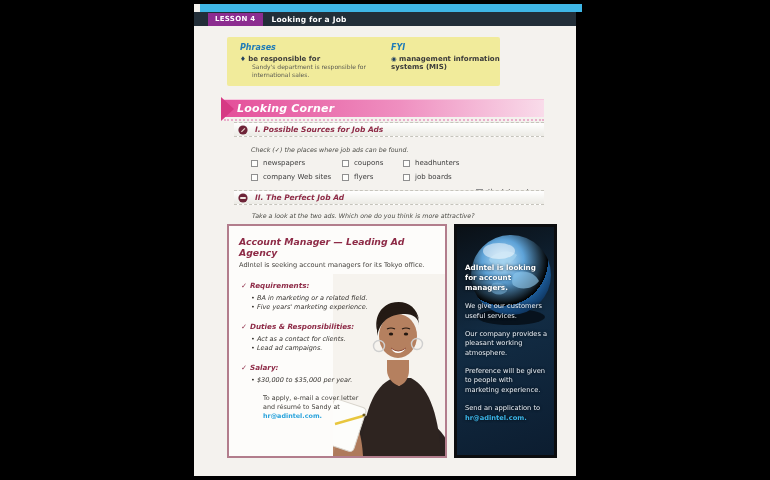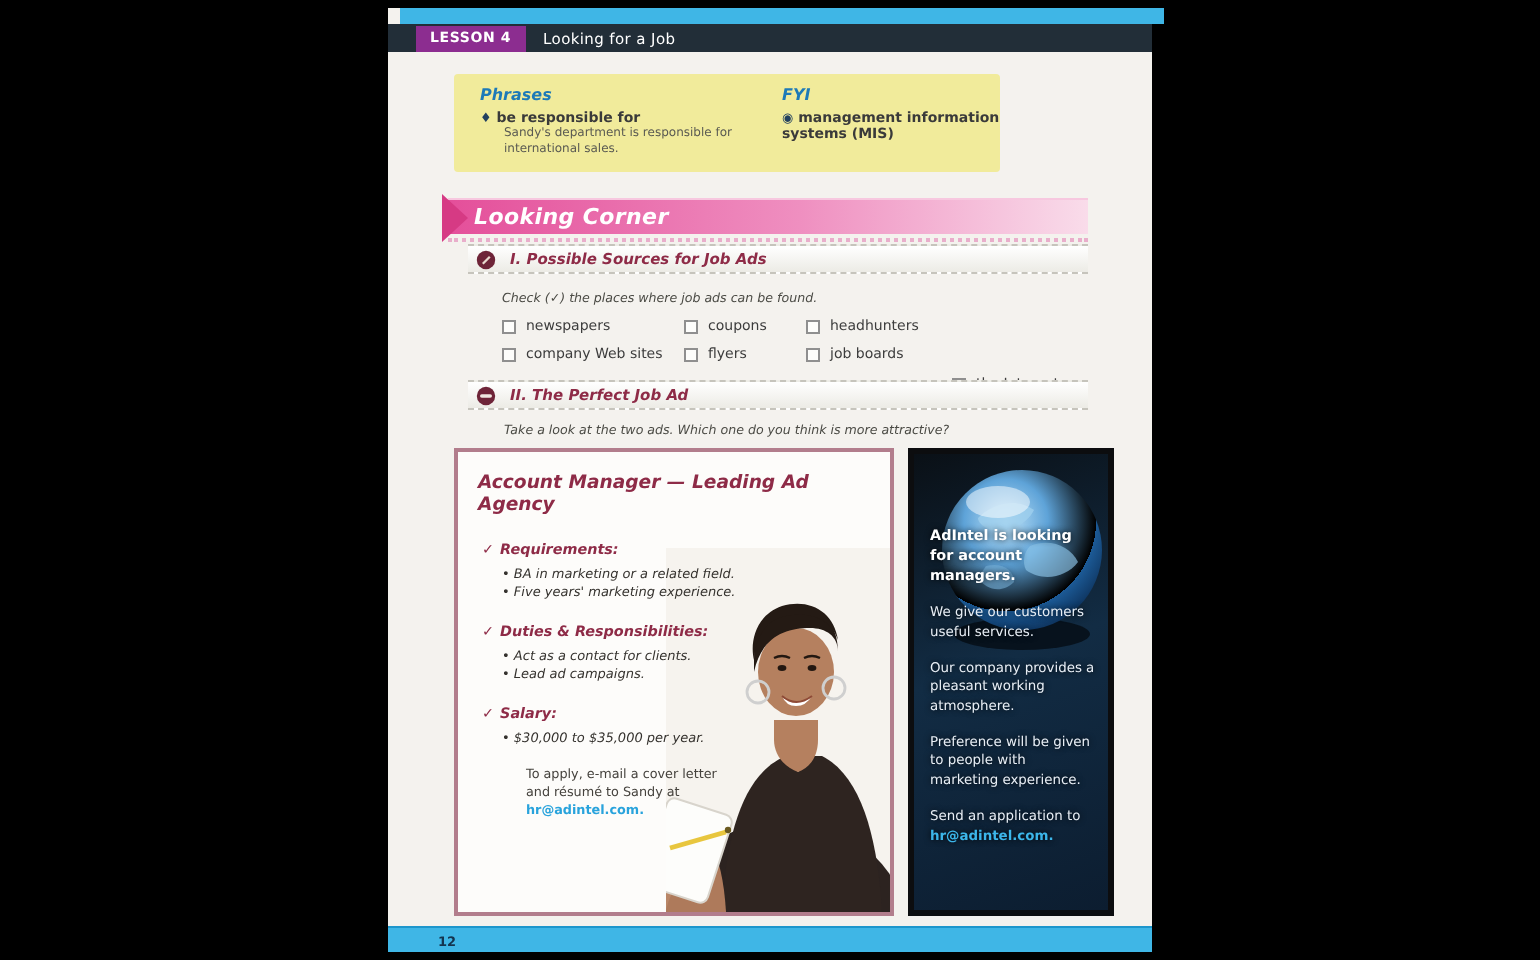--- a/index.html
+++ b/index.html
@@ -14,21 +14,21 @@
   .top-bar { position:absolute; left:6px; top:0; width:382px; height:8px; background:#3fb6e6; }
   .bottom-bar { position:absolute; left:0; top:459px; width:382px; height:13px;
     background:#3fb6e6; border-top:1.5px solid #1d96cc; }
   .page-num { position:absolute; left:25px; top:3px; font-size:6.5px; font-weight:bold; color:#14344f; }
 
   
   .header-bar { position:absolute; left:0; top:8px; width:382px; height:14px;
     background:#222e38; display:flex; align-items:center; }
   .lesson-badge { margin-left:14px; background:#8c2d90; color:#fff; font-weight:bold;
     font-size:7px; padding:2px 7px 3px 7px; letter-spacing:.3px; }
-  .lesson-title { color:#fff; font-weight:normal; font-size:7.5px; margin-left:9px; letter-spacing:.2px;text-align:right; }
+  .lesson-title { color:#fff; font-weight:bold; font-size:7.5px; margin-left:9px; letter-spacing:.2px;text-align:right; }
 
   
   .vocab-box { position:absolute; left:33px; top:33px; width:273px; height:49px;
     background:#f1eb9b; border-radius:2px; display:flex; }
   .vocab-col { padding-top:6px; }
   .vocab-col.left { width:162px; padding-left:13px; }
   .vocab-col.right { flex:1; padding-left:2px; }
   .box-heading { color:#1d7ab8; font-weight:bold; font-style:italic; font-size:8px; margin-bottom:3px; }
   .term-line { font-size:7px; font-weight:bold; color:#3a3a3a; }
   .term-line .glyph { color:#23415f; font-size:6.5px; }
@@ -193,20 +193,21 @@
         <path d="M58 74 Q65 80 73 74 Q70 79 65 79 Q60 79 58 74 Z" fill="#fff"></path>
         <path d="M58 74 Q65 80 73 74" stroke="#8e4a36" stroke-width="1" fill="none"></path>
         <path d="M30 182 C28 150 20 140 6 138 L0 138 L0 182 Z" fill="#b5805f" opacity="0.95"></path>
         <path d="M0 142 L26 150 L24 158 L0 152 Z" fill="#b5805f"></path>
         <rect x="-6" y="128" width="34" height="46" rx="4" transform="rotate(18 10 150)" fill="#fdfdfb" stroke="#d8d4cc" stroke-width="1"></rect>
         <path d="M2 150 L30 142" stroke="#e8c63e" stroke-width="2.4"></path>
         <circle cx="31" cy="141" r="1.6" fill="#6b5a20"></circle>
       </svg>
       <div class="adl-head">
         <div class="adl-title">Account Manager — Leading Ad Agency</div>
+        <div class="adl-sub">AdIntel is seeking account managers for its Tokyo office.</div>
       </div>
       <div class="adl-body">
         <div class="adl-sec">
           <div class="adl-sec-head">
             <span class="glyph">✓</span><span>Requirements:</span>
           </div>
           <div class="adl-bullets">
             <div class="adl-bullet"><span>•</span> <span>BA in marketing or a related field.</span></div>
             <div class="adl-bullet"><span>•</span> <span>Five years' marketing experience.</span></div>
           </div>
@@ -259,18 +260,15 @@
         <div class="adr-para">We give our customers useful services.</div>
         <div class="adr-para">Our company provides a pleasant working atmosphere.</div>
         <div class="adr-para">Preference will be given to people with marketing experience.</div>
         <div class="adr-para">
           <span>Send an application to</span><br>
           <span class="adr-email">hr@adintel.com.</span>
         </div>
       </div>
     </div>
 
-    <div class="bottom-bar">
-      <span class="page-num">12</span>
-    </div>
 
   </div>
 </div>
 
 </body></html>

